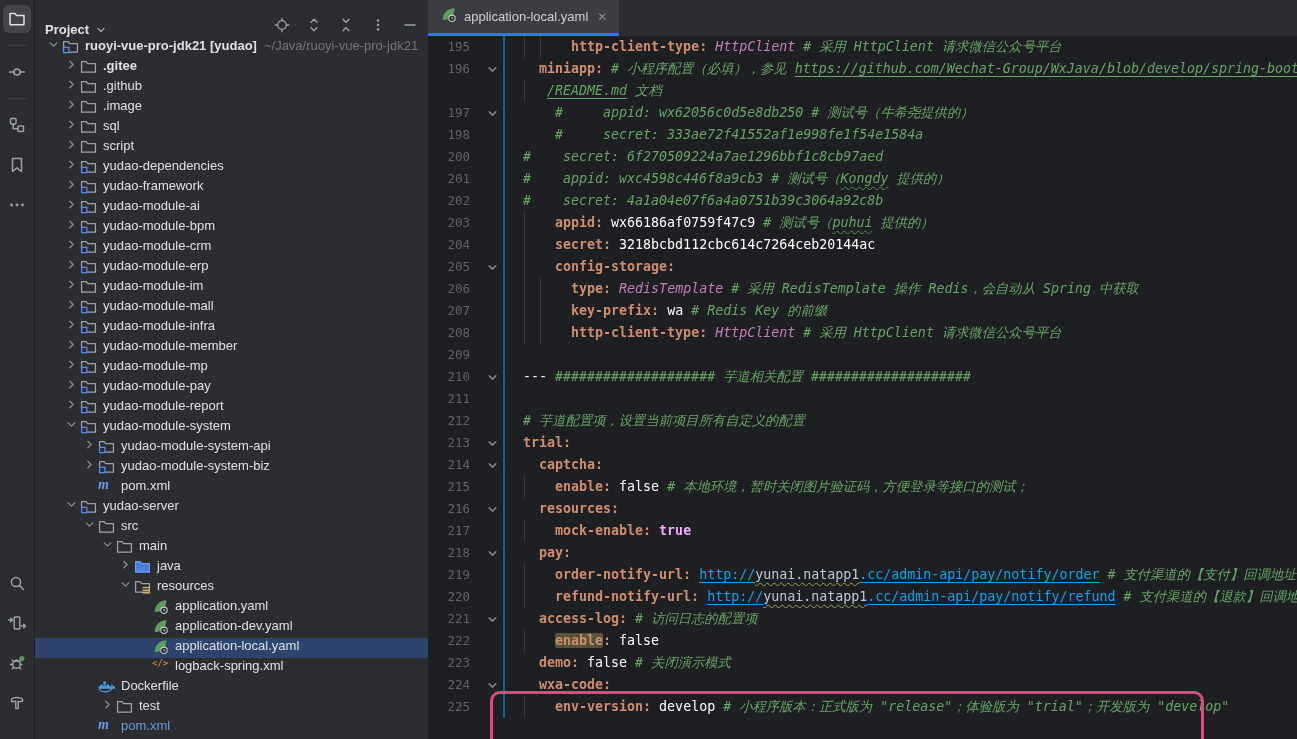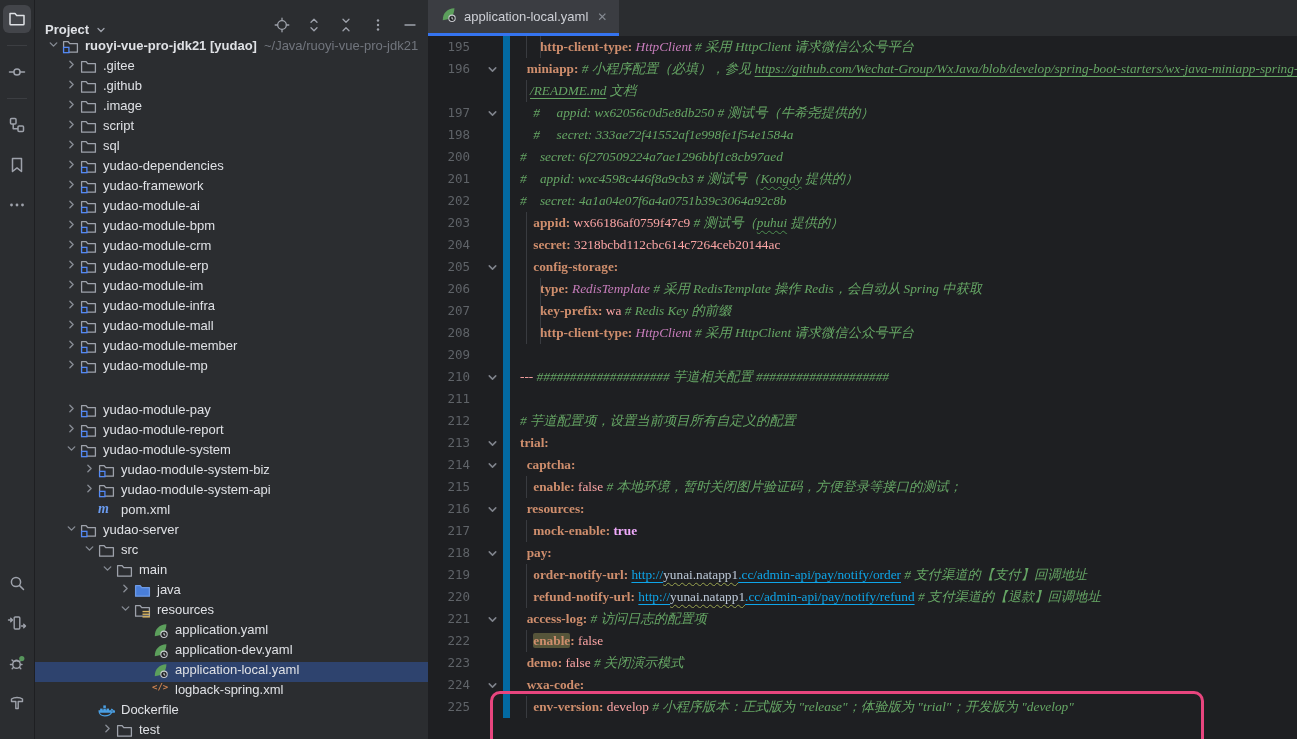--- a/index.html
+++ b/index.html
@@ -45,25 +45,25 @@
   .tabbar { height:36px; background:#2b2d30; display:flex; flex:none; }
   .tab { display:flex; align-items:center; gap:7px; padding:0 10px 0 12px; background:#3b3d42;
     border-bottom:3px solid #3574f0; cursor:pointer; }
   .tab-label { color:#ced0d6; font-size:13px; }
   .tab-close { color:#868b93; font-size:12px; padding:0 2px; cursor:pointer; }
   .editor-body { position:relative; flex:1; overflow:hidden;
     font-family:"DejaVu Sans Mono","Liberation Mono",monospace; font-size:13.3px; }
   .crow { height:22px; display:flex; white-space:pre; line-height:22px; }
   .lnum { width:42px; flex:none; text-align:right; color:#5f6368; font-size:12.5px; }
   .lfold { width:33px; flex:none; display:flex; justify-content:flex-end; align-items:center; padding-right:4px; }
-  .ltext { flex:1; border-left:7px solid #0369a1; padding-left:10px; position:relative; overflow:hidden;font-family:Liberation Serif, serif; }
+  .ltext { flex:1; border-left:2px solid #0369a1; padding-left:18px; position:relative; overflow:hidden; }
   .iguide { position:absolute; top:0; bottom:0; width:1px; background:#393b40; }
 
   .tk-k  { color:#cf8e6d; font-weight:600; }
-  .tk-v  { color:#fca5a5; }
+  .tk-v  { color:#ffffff; }
   .tk-kw { color:#f0abfc; font-weight:600; }
   .tk-e  { color:#c77dbb; font-style:italic; }
   .tk-c  { color:#65a564; font-style:italic; }
   .tk-w  { color:#65a564; font-style:italic; text-decoration:underline wavy #4e8f52;
            text-decoration-thickness:1px; text-underline-offset:3px; }
   .tk-cl { color:#65a564; font-style:italic; text-decoration:underline;
            text-underline-offset:3px; text-decoration-thickness:1px; }
   .tk-u  { color:#0ea5e9; text-decoration:underline; text-underline-offset:3px; text-decoration-thickness:1px; }
   .tk-uw { color:#bdc9d8; text-decoration:underline wavy #9aa34f;
            text-decoration-thickness:1px; text-underline-offset:3px; }
@@ -212,21 +212,21 @@
           </span>
           <span class="ticon">
             <svg width="17" height="17" viewBox="0 0 16 16">
               <path d="M1.5 3.5 h4.3 l1.5 1.8 h7.2 v8 h-13 z" fill="none" stroke="#9ea2ab" stroke-width="1.2" stroke-linejoin="round"></path>
               <rect x="1.5" y="8.8" width="5" height="5" fill="#2b2d30" stroke="#548af7" stroke-width="1.2"></rect>
             </svg>
           </span>
           <span class="tlabel bold">ruoyi-vue-pro-jdk21 [yudao]</span>
           <span class="tsuffix">~/Java/ruoyi-vue-pro-jdk21</span>
         </div>
-        <div class="trow" style="padding-left: 28px;">
+        <div class="trow" style="padding-left: 28px; font-weight: bold;">
           <span class="tchev">
             <svg width="13" height="13" viewBox="0 0 12 12">
               <polyline points="4.5,3 7.5,6 4.5,9" fill="none" stroke="#868b93" stroke-width="1.3" stroke-linecap="round" stroke-linejoin="round"></polyline>
             </svg>
           </span>
           <span class="ticon">
             <svg width="17" height="17" viewBox="0 0 16 16">
               <path d="M1.5 3.5 h4.3 l1.5 1.8 h7.2 v8 h-13 z" fill="none" stroke="#9ea2ab" stroke-width="1.2" stroke-linejoin="round"></path>
             </svg>
           </span>
@@ -262,44 +262,44 @@
           <span class="tchev">
             <svg width="13" height="13" viewBox="0 0 12 12">
               <polyline points="4.5,3 7.5,6 4.5,9" fill="none" stroke="#868b93" stroke-width="1.3" stroke-linecap="round" stroke-linejoin="round"></polyline>
             </svg>
           </span>
           <span class="ticon">
             <svg width="17" height="17" viewBox="0 0 16 16">
               <path d="M1.5 3.5 h4.3 l1.5 1.8 h7.2 v8 h-13 z" fill="none" stroke="#9ea2ab" stroke-width="1.2" stroke-linejoin="round"></path>
             </svg>
           </span>
+          <span class="tlabel">sql</span>
+        </div>
+        <div class="trow" style="padding-left: 28px;">
+          <span class="tchev">
+            <svg width="13" height="13" viewBox="0 0 12 12">
+              <polyline points="4.5,3 7.5,6 4.5,9" fill="none" stroke="#868b93" stroke-width="1.3" stroke-linecap="round" stroke-linejoin="round"></polyline>
+            </svg>
+          </span>
+          <span class="ticon">
+            <svg width="17" height="17" viewBox="0 0 16 16">
+              <path d="M1.5 3.5 h4.3 l1.5 1.8 h7.2 v8 h-13 z" fill="none" stroke="#9ea2ab" stroke-width="1.2" stroke-linejoin="round"></path>
+            </svg>
+          </span>
           <span class="tlabel">script</span>
         </div>
         <div class="trow" style="padding-left: 28px;">
           <span class="tchev">
             <svg width="13" height="13" viewBox="0 0 12 12">
               <polyline points="4.5,3 7.5,6 4.5,9" fill="none" stroke="#868b93" stroke-width="1.3" stroke-linecap="round" stroke-linejoin="round"></polyline>
             </svg>
           </span>
           <span class="ticon">
             <svg width="17" height="17" viewBox="0 0 16 16">
               <path d="M1.5 3.5 h4.3 l1.5 1.8 h7.2 v8 h-13 z" fill="none" stroke="#9ea2ab" stroke-width="1.2" stroke-linejoin="round"></path>
-            </svg>
-          </span>
-          <span class="tlabel">sql</span>
-        </div>
-        <div class="trow" style="padding-left: 28px;">
-          <span class="tchev">
-            <svg width="13" height="13" viewBox="0 0 12 12">
-              <polyline points="4.5,3 7.5,6 4.5,9" fill="none" stroke="#868b93" stroke-width="1.3" stroke-linecap="round" stroke-linejoin="round"></polyline>
-            </svg>
-          </span>
-          <span class="ticon">
-            <svg width="17" height="17" viewBox="0 0 16 16">
-              <path d="M1.5 3.5 h4.3 l1.5 1.8 h7.2 v8 h-13 z" fill="none" stroke="#9ea2ab" stroke-width="1.2" stroke-linejoin="round"></path>
               <rect x="1.5" y="8.8" width="5" height="5" fill="#2b2d30" stroke="#548af7" stroke-width="1.2"></rect>
             </svg>
           </span>
           <span class="tlabel">yudao-dependencies</span>
         </div>
         <div class="trow" style="padding-left: 28px;">
           <span class="tchev">
             <svg width="13" height="13" viewBox="0 0 12 12">
               <polyline points="4.5,3 7.5,6 4.5,9" fill="none" stroke="#868b93" stroke-width="1.3" stroke-linecap="round" stroke-linejoin="round"></polyline>
             </svg>
@@ -386,65 +386,65 @@
             <svg width="13" height="13" viewBox="0 0 12 12">
               <polyline points="4.5,3 7.5,6 4.5,9" fill="none" stroke="#868b93" stroke-width="1.3" stroke-linecap="round" stroke-linejoin="round"></polyline>
             </svg>
           </span>
           <span class="ticon">
             <svg width="17" height="17" viewBox="0 0 16 16">
               <path d="M1.5 3.5 h4.3 l1.5 1.8 h7.2 v8 h-13 z" fill="none" stroke="#9ea2ab" stroke-width="1.2" stroke-linejoin="round"></path>
               <rect x="1.5" y="8.8" width="5" height="5" fill="#2b2d30" stroke="#548af7" stroke-width="1.2"></rect>
             </svg>
           </span>
+          <span class="tlabel">yudao-module-mall</span>
+        </div>
+        <div class="trow" style="padding-left: 28px;">
+          <span class="tchev">
+            <svg width="13" height="13" viewBox="0 0 12 12">
+              <polyline points="4.5,3 7.5,6 4.5,9" fill="none" stroke="#868b93" stroke-width="1.3" stroke-linecap="round" stroke-linejoin="round"></polyline>
+            </svg>
+          </span>
+          <span class="ticon">
+            <svg width="17" height="17" viewBox="0 0 16 16">
+              <path d="M1.5 3.5 h4.3 l1.5 1.8 h7.2 v8 h-13 z" fill="none" stroke="#9ea2ab" stroke-width="1.2" stroke-linejoin="round"></path>
+              <rect x="1.5" y="8.8" width="5" height="5" fill="#2b2d30" stroke="#548af7" stroke-width="1.2"></rect>
+            </svg>
+          </span>
           <span class="tlabel">yudao-module-infra</span>
         </div>
         <div class="trow" style="padding-left: 28px;">
           <span class="tchev">
             <svg width="13" height="13" viewBox="0 0 12 12">
               <polyline points="4.5,3 7.5,6 4.5,9" fill="none" stroke="#868b93" stroke-width="1.3" stroke-linecap="round" stroke-linejoin="round"></polyline>
             </svg>
           </span>
           <span class="ticon">
             <svg width="17" height="17" viewBox="0 0 16 16">
               <path d="M1.5 3.5 h4.3 l1.5 1.8 h7.2 v8 h-13 z" fill="none" stroke="#9ea2ab" stroke-width="1.2" stroke-linejoin="round"></path>
               <rect x="1.5" y="8.8" width="5" height="5" fill="#2b2d30" stroke="#548af7" stroke-width="1.2"></rect>
             </svg>
           </span>
-          <span class="tlabel">yudao-module-mall</span>
-        </div>
-        <div class="trow" style="padding-left: 28px;">
-          <span class="tchev">
-            <svg width="13" height="13" viewBox="0 0 12 12">
-              <polyline points="4.5,3 7.5,6 4.5,9" fill="none" stroke="#868b93" stroke-width="1.3" stroke-linecap="round" stroke-linejoin="round"></polyline>
-            </svg>
-          </span>
-          <span class="ticon">
-            <svg width="17" height="17" viewBox="0 0 16 16">
-              <path d="M1.5 3.5 h4.3 l1.5 1.8 h7.2 v8 h-13 z" fill="none" stroke="#9ea2ab" stroke-width="1.2" stroke-linejoin="round"></path>
-              <rect x="1.5" y="8.8" width="5" height="5" fill="#2b2d30" stroke="#548af7" stroke-width="1.2"></rect>
-            </svg>
-          </span>
           <span class="tlabel">yudao-module-member</span>
         </div>
         <div class="trow" style="padding-left: 28px;">
           <span class="tchev">
             <svg width="13" height="13" viewBox="0 0 12 12">
               <polyline points="4.5,3 7.5,6 4.5,9" fill="none" stroke="#868b93" stroke-width="1.3" stroke-linecap="round" stroke-linejoin="round"></polyline>
             </svg>
           </span>
           <span class="ticon">
             <svg width="17" height="17" viewBox="0 0 16 16">
               <path d="M1.5 3.5 h4.3 l1.5 1.8 h7.2 v8 h-13 z" fill="none" stroke="#9ea2ab" stroke-width="1.2" stroke-linejoin="round"></path>
               <rect x="1.5" y="8.8" width="5" height="5" fill="#2b2d30" stroke="#548af7" stroke-width="1.2"></rect>
             </svg>
           </span>
           <span class="tlabel">yudao-module-mp</span>
         </div>
-        <div class="trow" style="padding-left: 28px; margin-top: 24px;">
+        <div class="trow" style="padding-left: 28px;">
           <span class="tchev">
             <svg width="13" height="13" viewBox="0 0 12 12">
               <polyline points="4.5,3 7.5,6 4.5,9" fill="none" stroke="#868b93" stroke-width="1.3" stroke-linecap="round" stroke-linejoin="round"></polyline>
             </svg>
           </span>
           <span class="ticon">
             <svg width="17" height="17" viewBox="0 0 16 16">
               <path d="M1.5 3.5 h4.3 l1.5 1.8 h7.2 v8 h-13 z" fill="none" stroke="#9ea2ab" stroke-width="1.2" stroke-linejoin="round"></path>
               <rect x="1.5" y="8.8" width="5" height="5" fill="#2b2d30" stroke="#548af7" stroke-width="1.2"></rect>
             </svg>
@@ -484,35 +484,35 @@
             <svg width="13" height="13" viewBox="0 0 12 12">
               <polyline points="4.5,3 7.5,6 4.5,9" fill="none" stroke="#868b93" stroke-width="1.3" stroke-linecap="round" stroke-linejoin="round"></polyline>
             </svg>
           </span>
           <span class="ticon">
             <svg width="17" height="17" viewBox="0 0 16 16">
               <path d="M1.5 3.5 h4.3 l1.5 1.8 h7.2 v8 h-13 z" fill="none" stroke="#9ea2ab" stroke-width="1.2" stroke-linejoin="round"></path>
               <rect x="1.5" y="8.8" width="5" height="5" fill="#2b2d30" stroke="#548af7" stroke-width="1.2"></rect>
             </svg>
           </span>
+          <span class="tlabel">yudao-module-system-api</span>
+        </div>
+        <div class="trow" style="padding-left: 46px;">
+          <span class="tchev">
+            <svg width="13" height="13" viewBox="0 0 12 12">
+              <polyline points="4.5,3 7.5,6 4.5,9" fill="none" stroke="#868b93" stroke-width="1.3" stroke-linecap="round" stroke-linejoin="round"></polyline>
+            </svg>
+          </span>
+          <span class="ticon">
+            <svg width="17" height="17" viewBox="0 0 16 16">
+              <path d="M1.5 3.5 h4.3 l1.5 1.8 h7.2 v8 h-13 z" fill="none" stroke="#9ea2ab" stroke-width="1.2" stroke-linejoin="round"></path>
+              <rect x="1.5" y="8.8" width="5" height="5" fill="#2b2d30" stroke="#548af7" stroke-width="1.2"></rect>
+            </svg>
+          </span>
           <span class="tlabel">yudao-module-system-biz</span>
-        </div>
-        <div class="trow" style="padding-left: 46px;">
-          <span class="tchev">
-            <svg width="13" height="13" viewBox="0 0 12 12">
-              <polyline points="4.5,3 7.5,6 4.5,9" fill="none" stroke="#868b93" stroke-width="1.3" stroke-linecap="round" stroke-linejoin="round"></polyline>
-            </svg>
-          </span>
-          <span class="ticon">
-            <svg width="17" height="17" viewBox="0 0 16 16">
-              <path d="M1.5 3.5 h4.3 l1.5 1.8 h7.2 v8 h-13 z" fill="none" stroke="#9ea2ab" stroke-width="1.2" stroke-linejoin="round"></path>
-              <rect x="1.5" y="8.8" width="5" height="5" fill="#2b2d30" stroke="#548af7" stroke-width="1.2"></rect>
-            </svg>
-          </span>
-          <span class="tlabel">yudao-module-system-api</span>
         </div>
         <div class="trow" style="padding-left: 46px;">
           <span class="tchev"></span>
           <span class="ticon">
             <span class="mvn">m</span>
           </span>
           <span class="tlabel">pom.xml</span>
         </div>
         <div class="trow" style="padding-left: 28px;">
           <span class="tchev">

